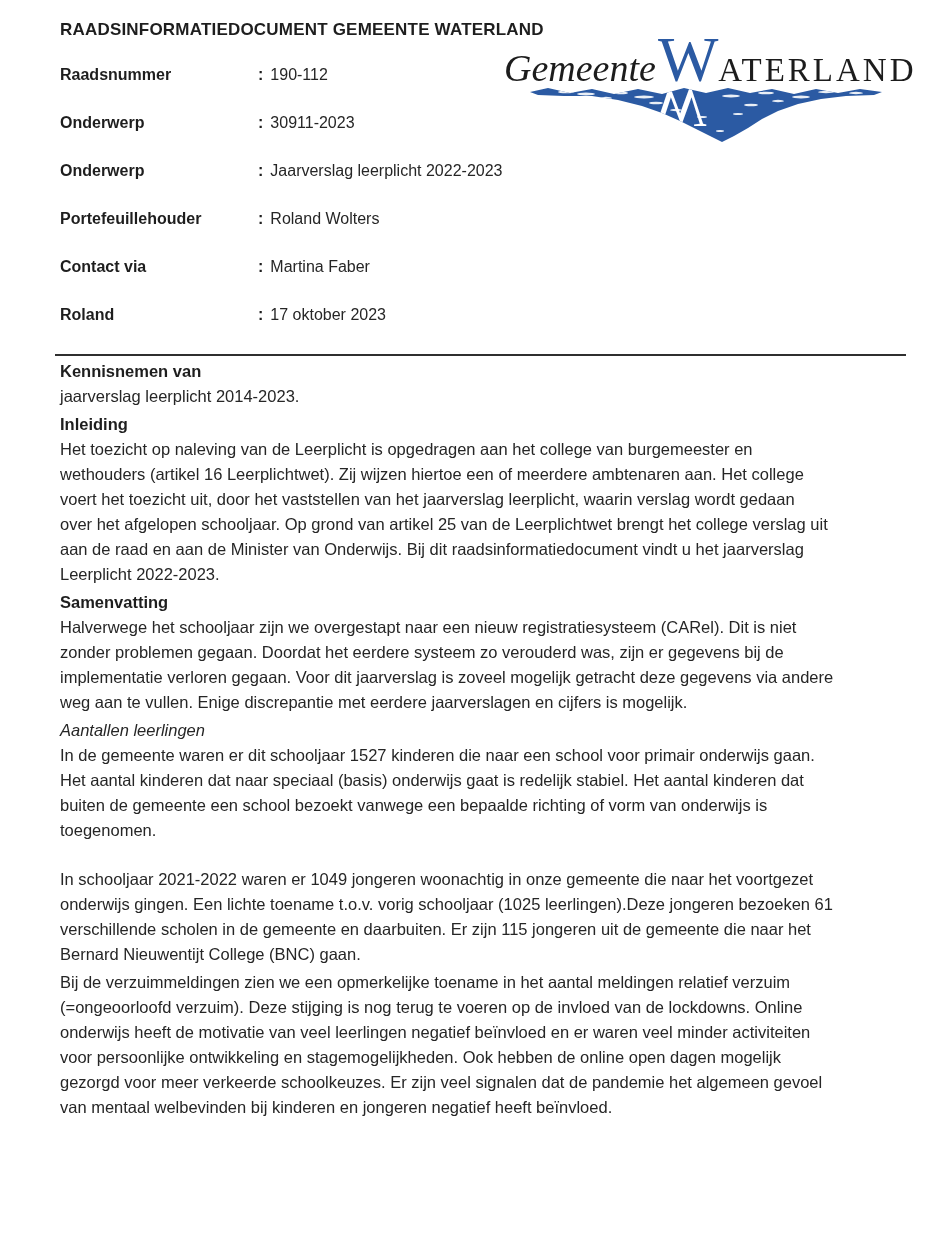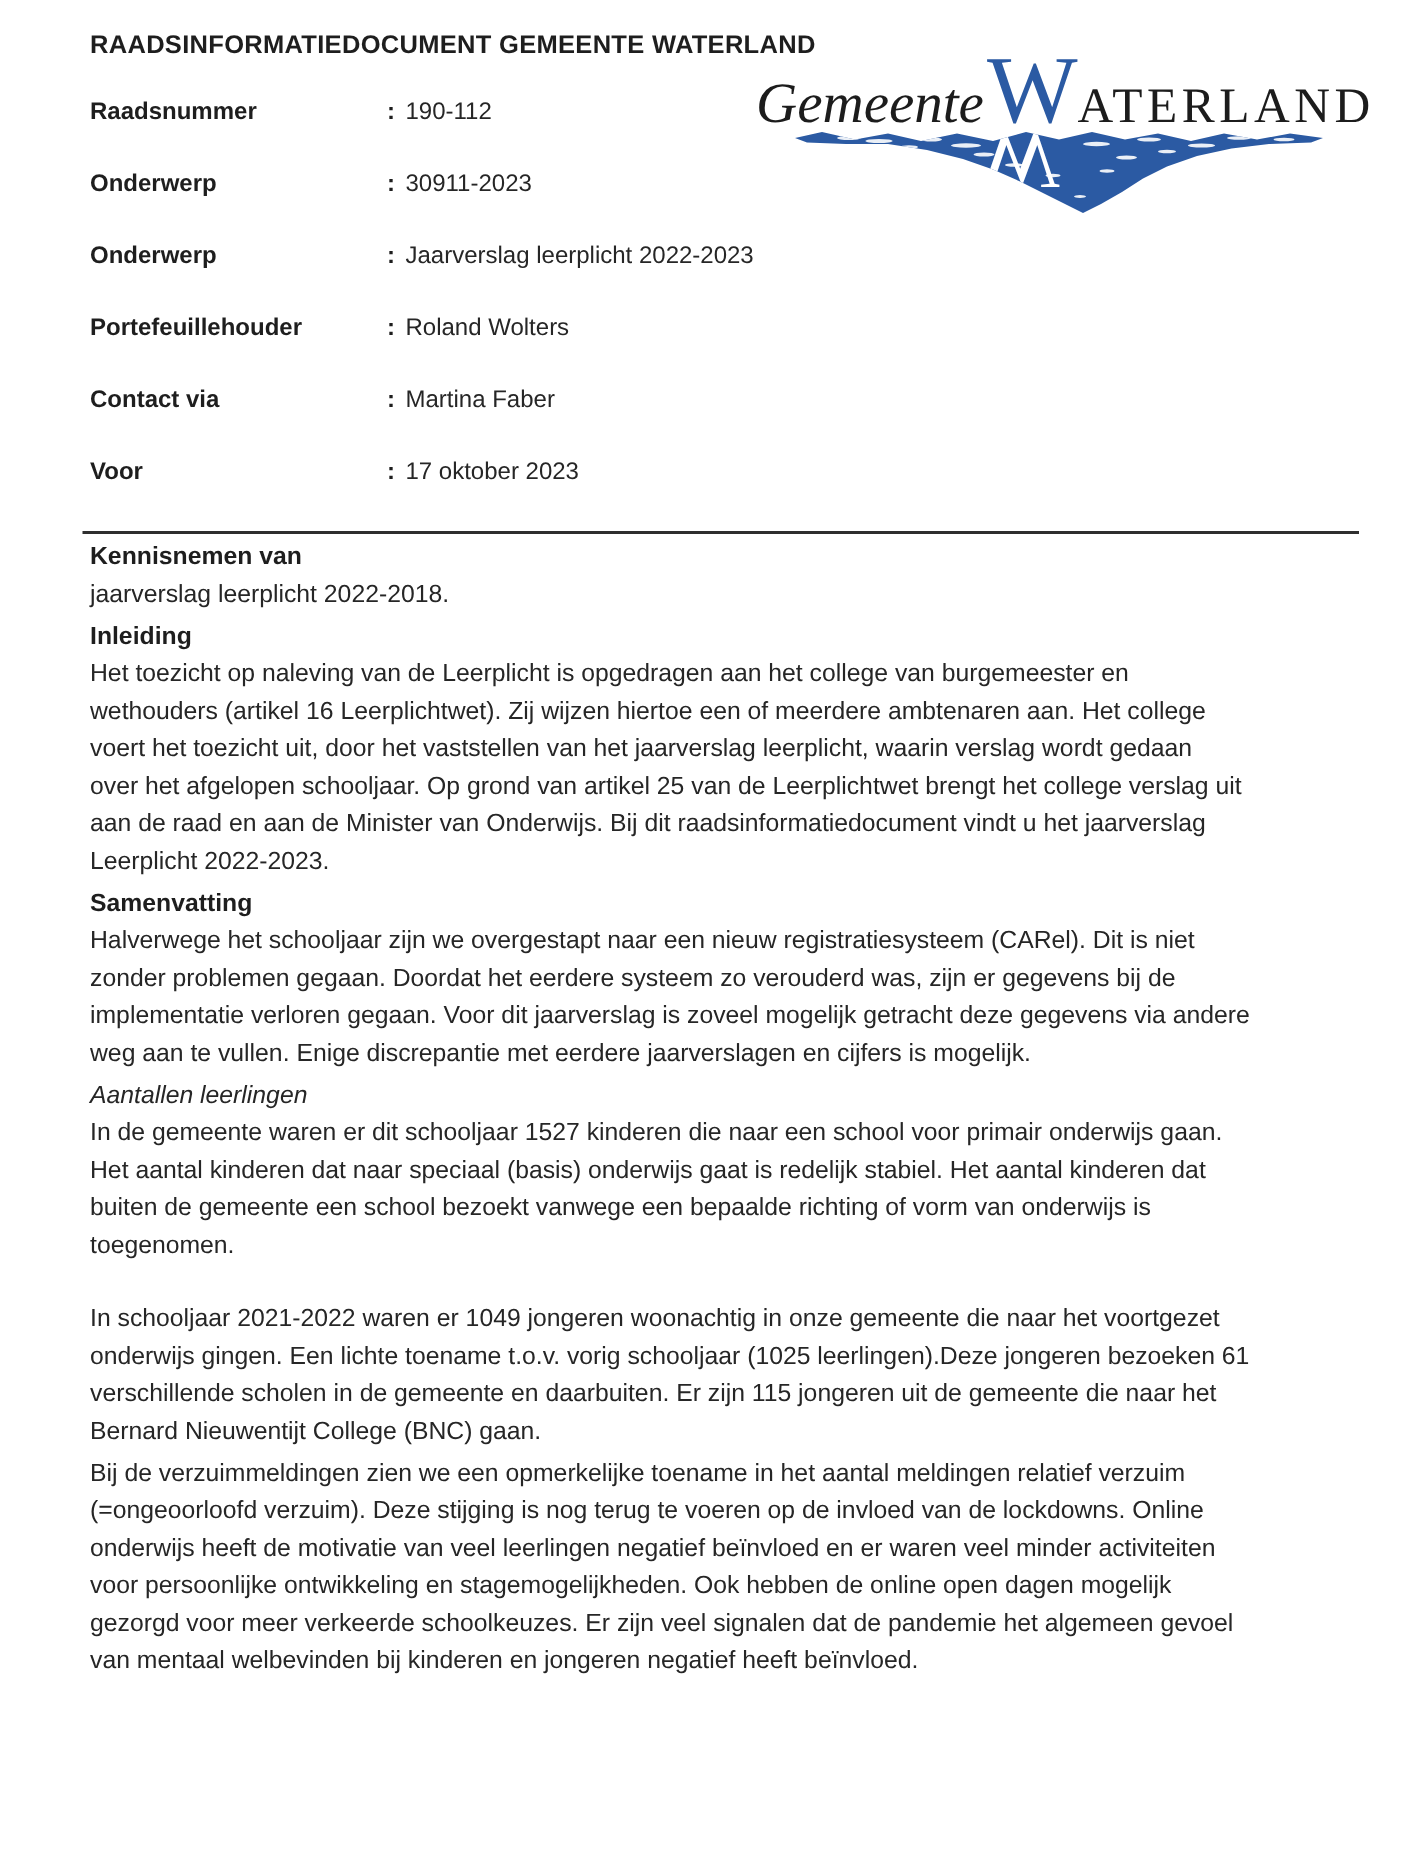--- a/index.html
+++ b/index.html
@@ -125,31 +125,31 @@
       <span class="meta-label">Portefeuillehouder</span>
         <span class="meta-colon">:</span>
         <span class="meta-value">Roland Wolters</span>
     </div>
     <div class="meta-row">
       <span class="meta-label">Contact via</span>
         <span class="meta-colon">:</span>
         <span class="meta-value">Martina Faber</span>
     </div>
     <div class="meta-row">
-      <span class="meta-label">Voor</span>
+      <span class="meta-label">Roland</span>
         <span class="meta-colon">:</span>
         <span class="meta-value">17 oktober 2023</span>
     </div>
   </div>
 
   <hr class="rule">
 
   <section class="section section--first">
     <h2>Kennisnemen van</h2>
-    <p class="para">jaarverslag leerplicht 2022-2018.</p>
+    <p class="para">jaarverslag leerplicht 2014-2023.</p>
   </section>
 
   <section class="section">
     <h2>Inleiding</h2>
     <p class="para">Het toezicht op naleving van de Leerplicht is opgedragen aan het college van burgemeester en
 wethouders (artikel 16 Leerplichtwet). Zij wijzen hiertoe een of meerdere ambtenaren aan. Het college
 voert het toezicht uit, door het vaststellen van het jaarverslag leerplicht, waarin verslag wordt gedaan
 over het afgelopen schooljaar. Op grond van artikel 25 van de Leerplichtwet brengt het college verslag uit
 aan de raad en aan de Minister van Onderwijs. Bij dit raadsinformatiedocument vindt u het jaarverslag
 Leerplicht 2022-2023.</p>

